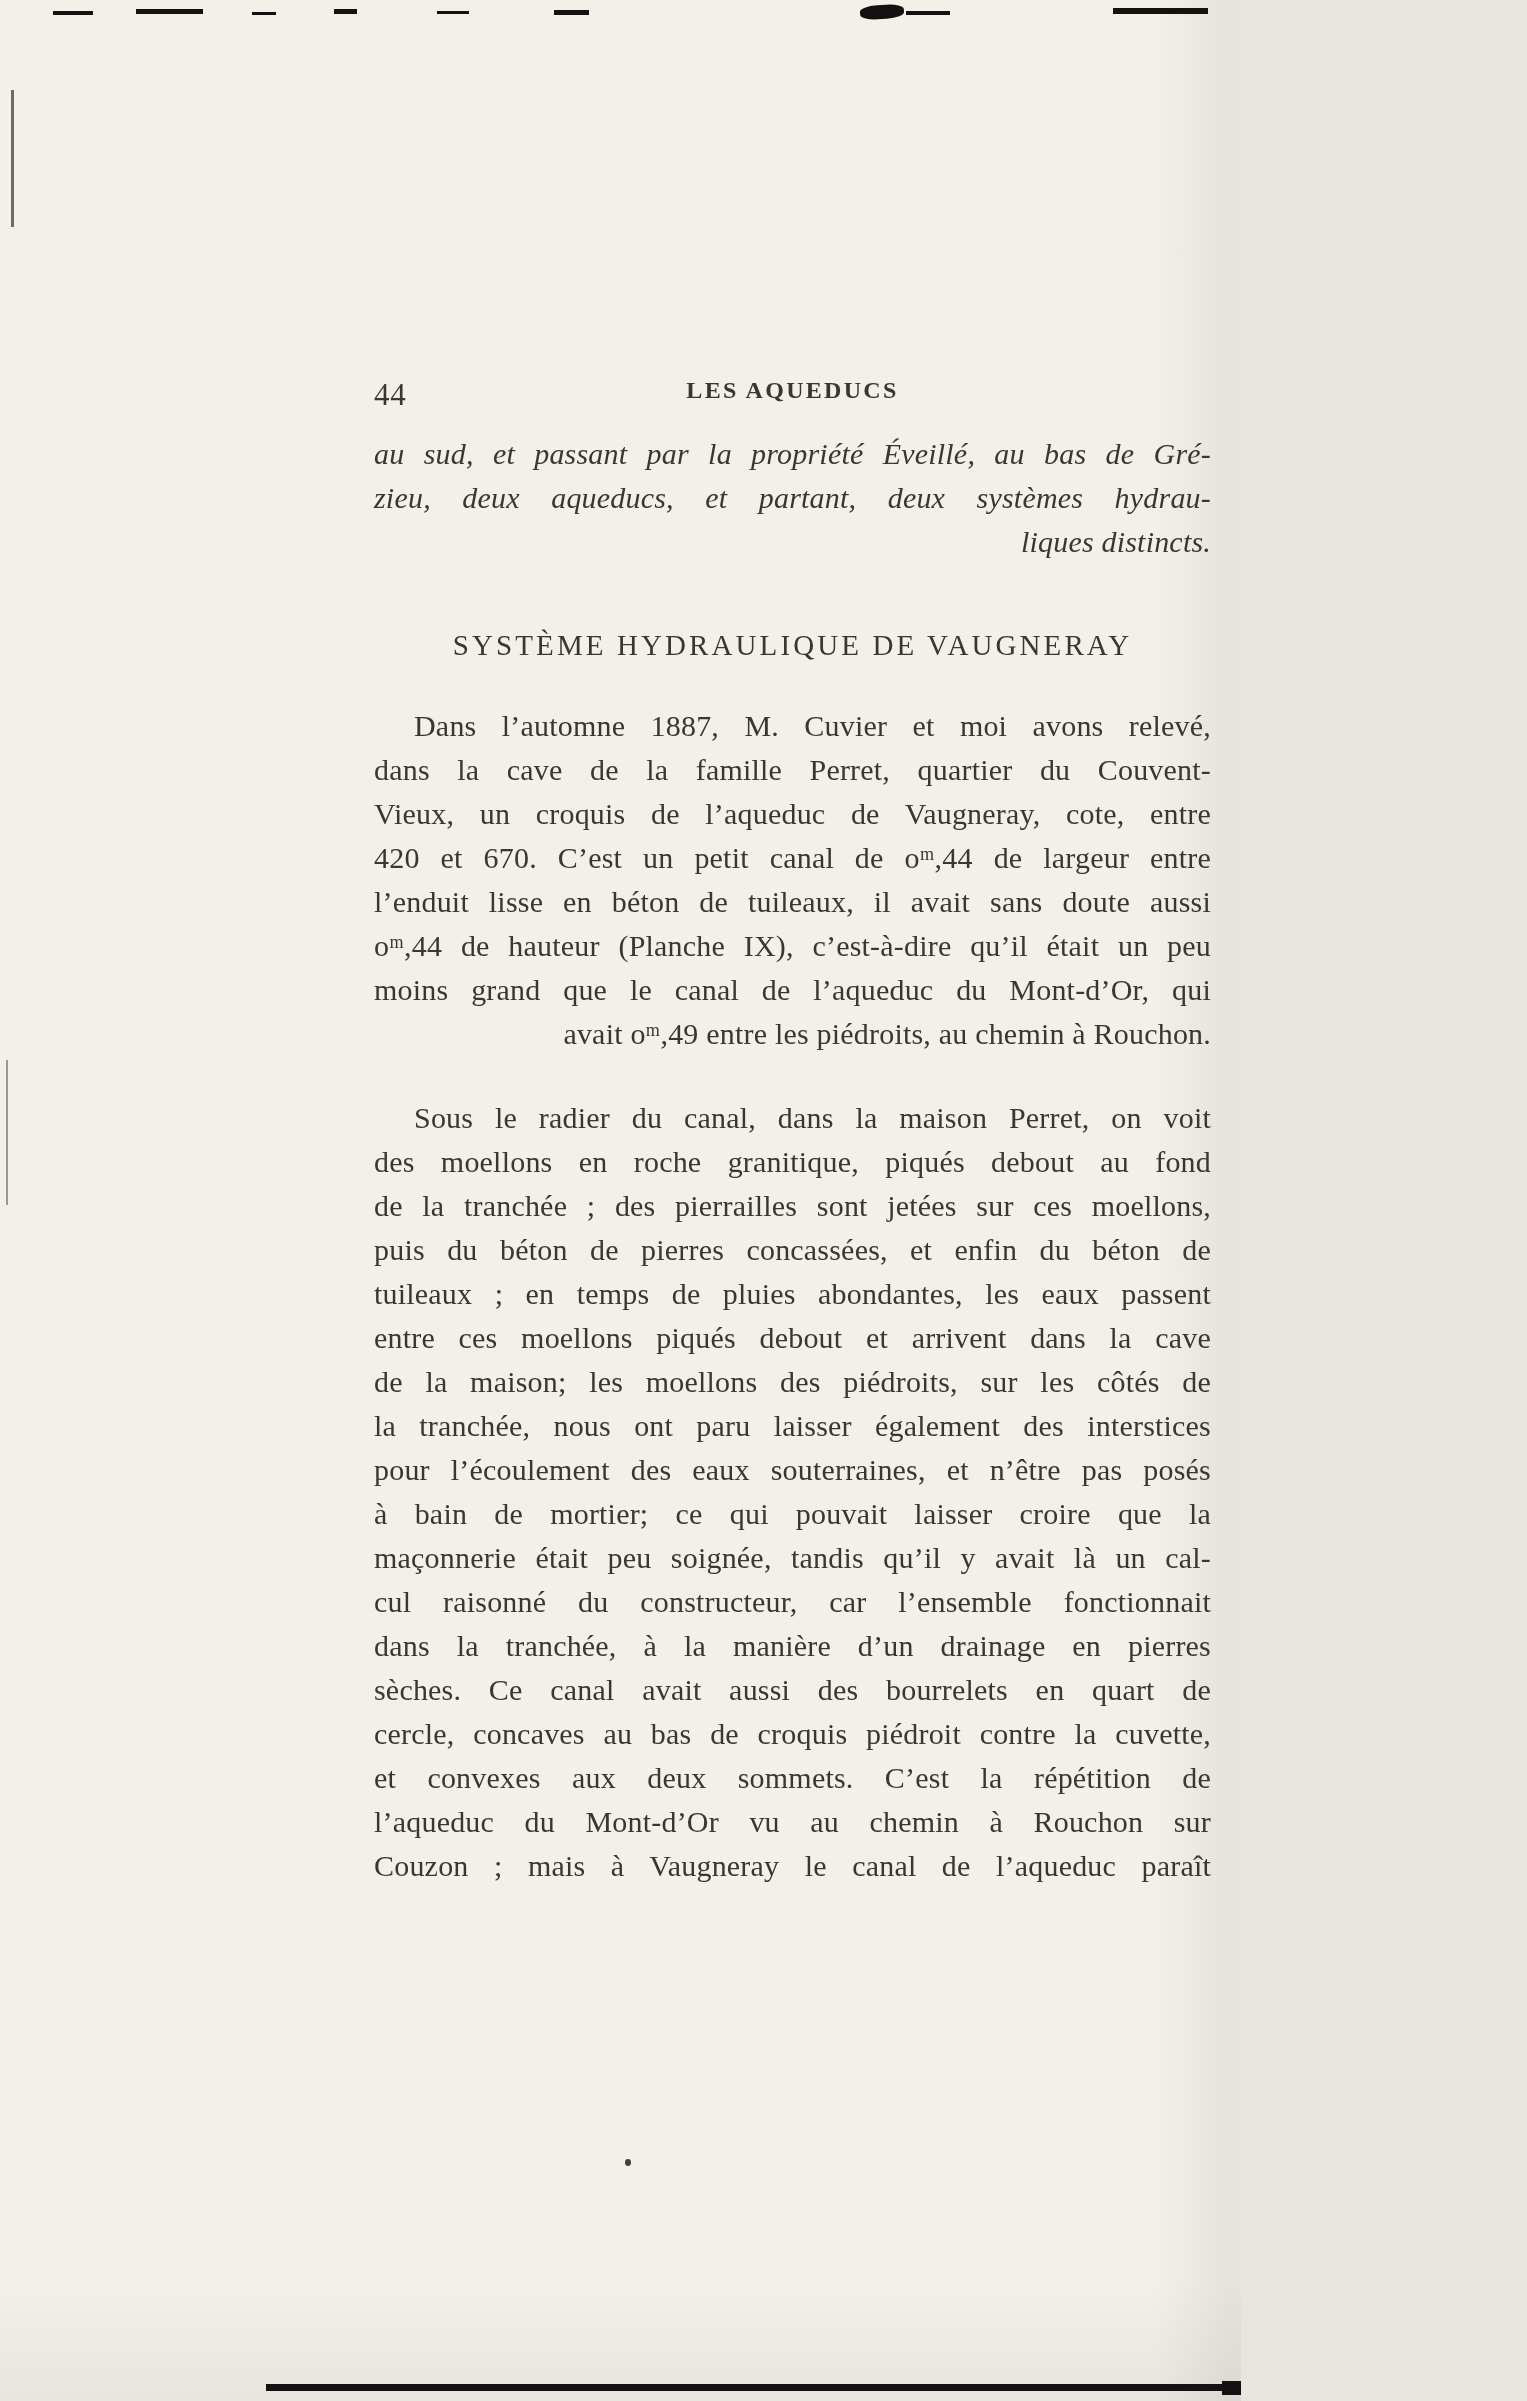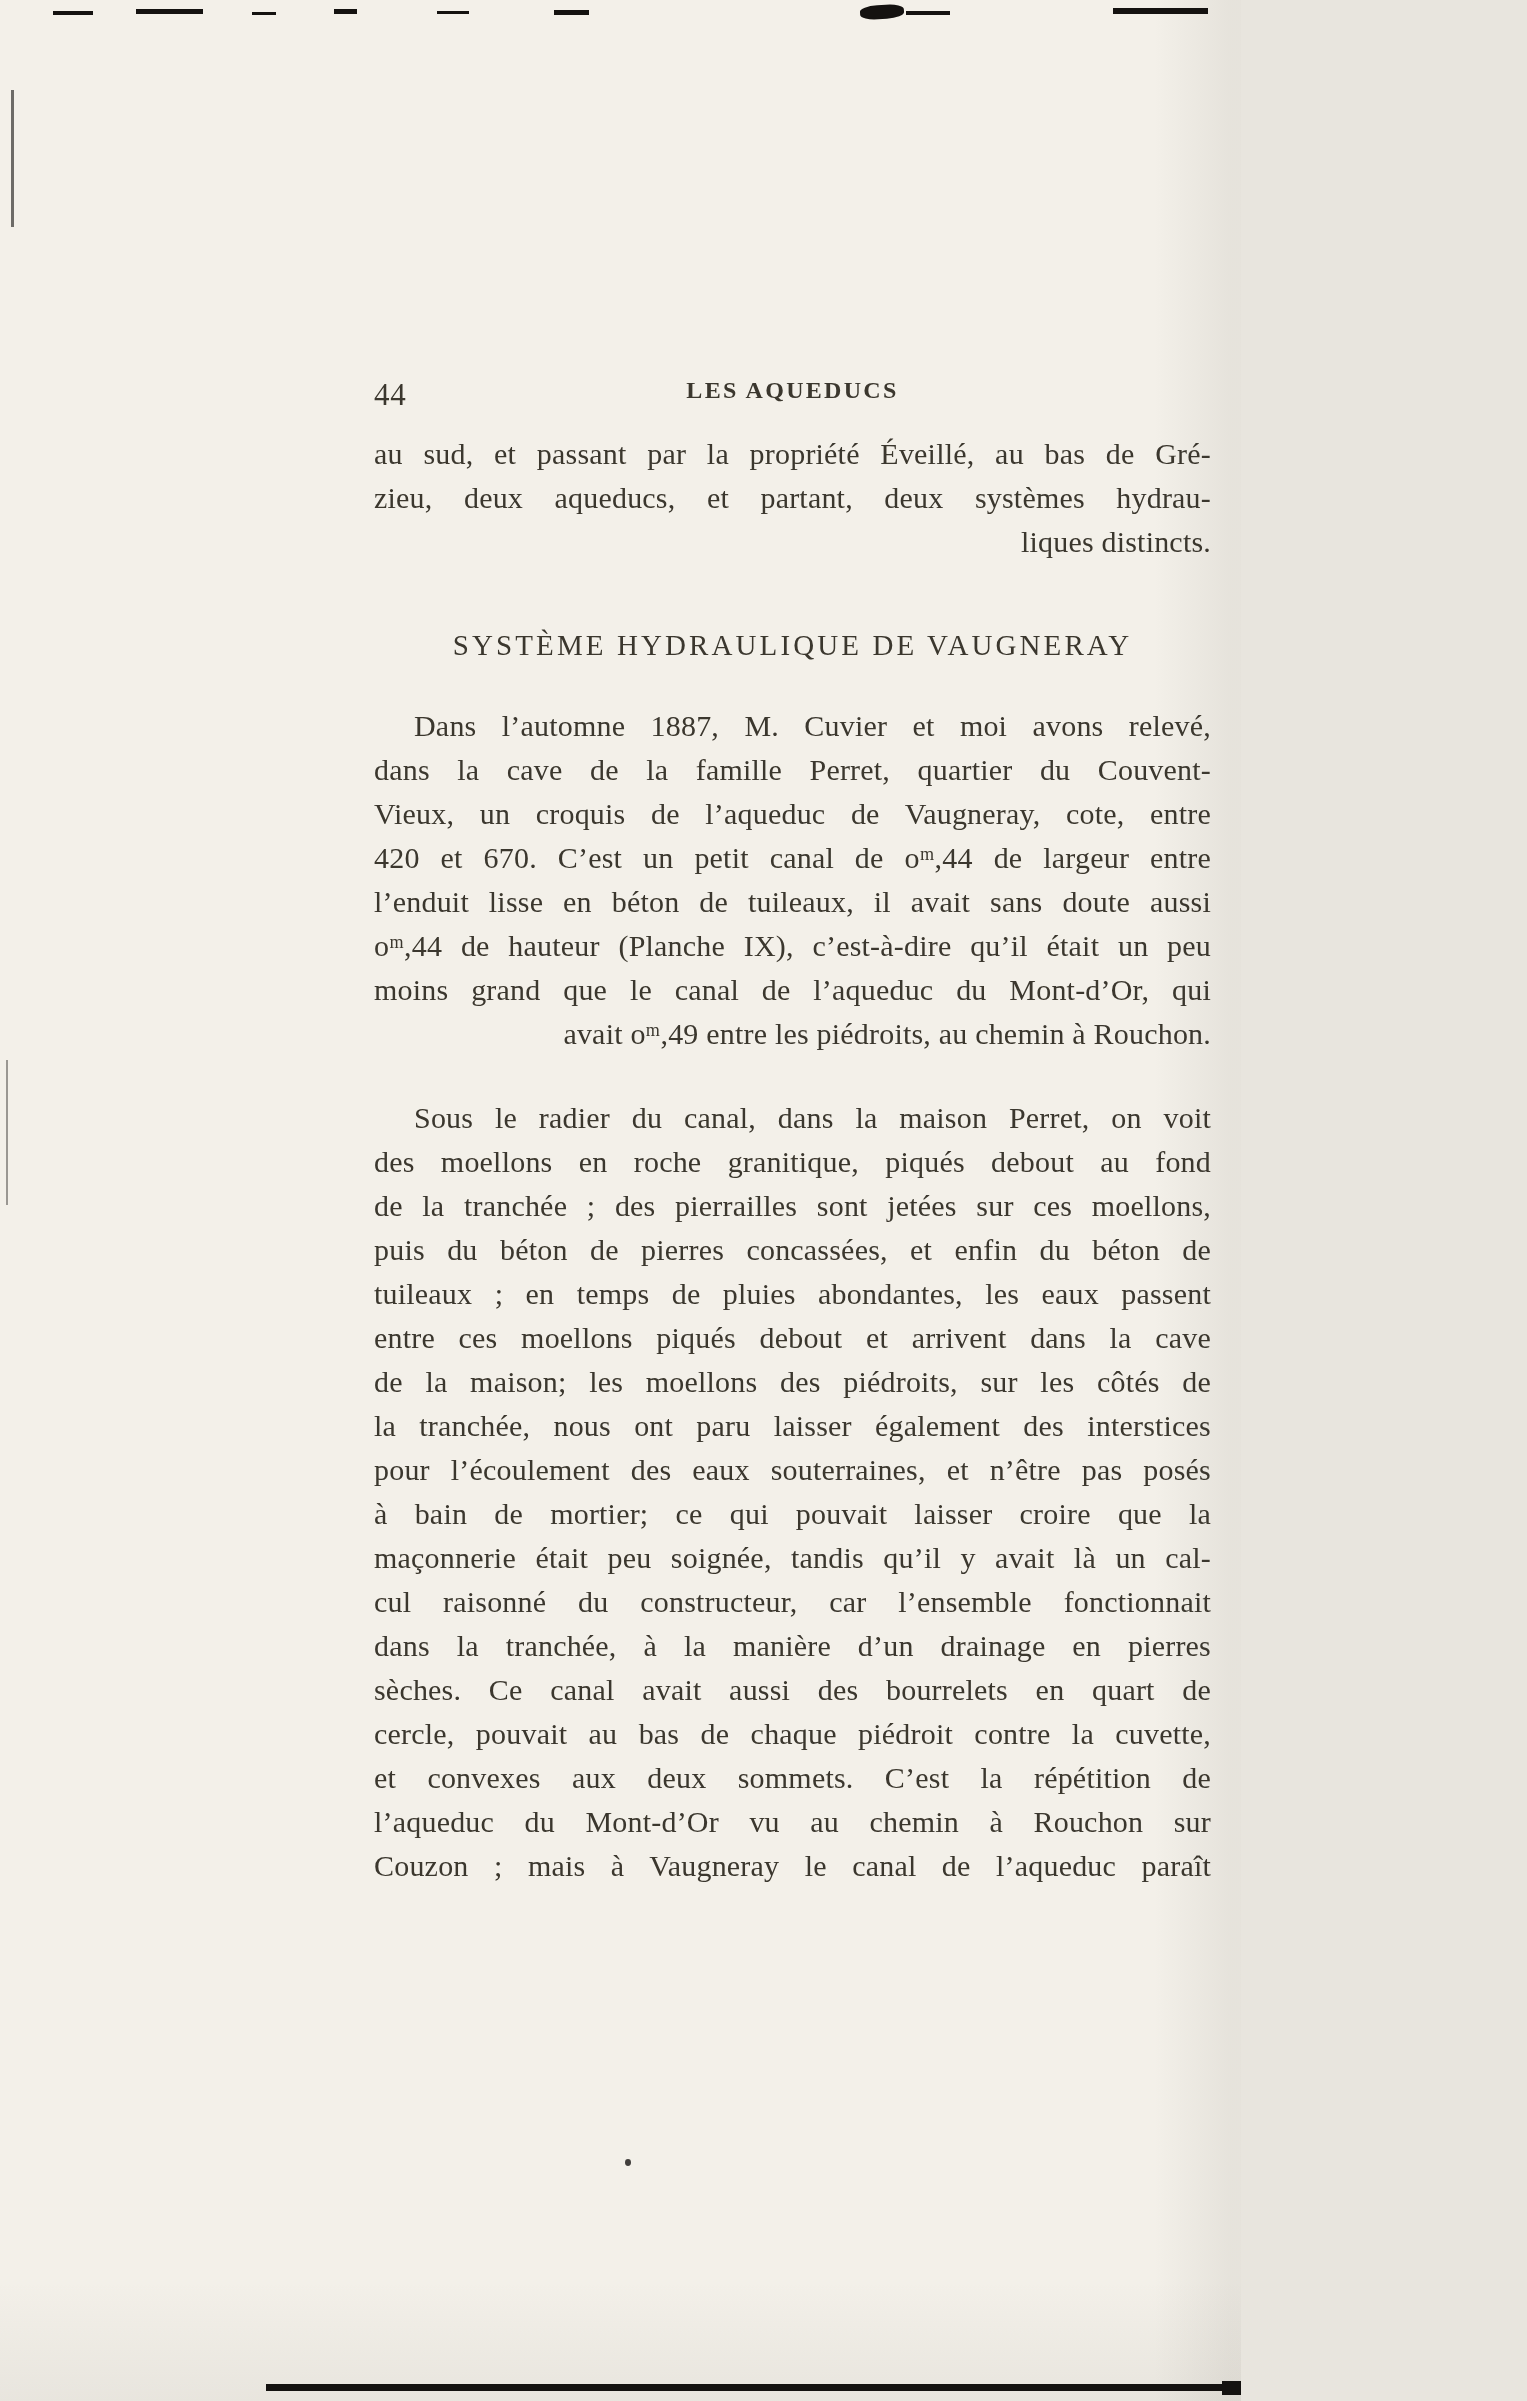--- a/index.html
+++ b/index.html
@@ -40,21 +40,21 @@
 
   
   .para{
     position:absolute;left:374px;width:837px;
     font-size:30px;line-height:44px;
     letter-spacing:0.2px;
   }
   .para .line{height:44px;white-space:nowrap;text-align:right;}
   .para .line.j{white-space:normal;text-align:justify;text-align-last:justify;}
   .para.indent .line:first-child{text-indent:40px;}
-  .p1{top:432px;}
+  .p1{top:432px;font-style:italic;}
   .p2{top:704px;}
   .p3{top:1058px;margin-top:38px;}
 
   .heading{
     position:absolute;left:374px;top:628px;width:837px;margin:0;
     text-align:center;font-weight:400;
     font-size:29px;line-height:35px;letter-spacing:3.1px;
   }
 
   
@@ -123,21 +123,21 @@
       <div class="line j">tuileaux ; en temps de pluies abondantes, les eaux passent</div>
       <div class="line j">entre ces moellons piqués debout et arrivent dans la cave</div>
       <div class="line j">de la maison; les moellons des piédroits, sur les côtés de</div>
       <div class="line j">la tranchée, nous ont paru laisser également des interstices</div>
       <div class="line j">pour l’écoulement des eaux souterraines, et n’être pas posés</div>
       <div class="line j">à bain de mortier; ce qui pouvait laisser croire que la</div>
       <div class="line j">maçonnerie était peu soignée, tandis qu’il y avait là un cal-</div>
       <div class="line j">cul raisonné du constructeur, car l’ensemble fonctionnait</div>
       <div class="line j">dans la tranchée, à la manière d’un drainage en pierres</div>
       <div class="line j">sèches. Ce canal avait aussi des bourrelets en quart de</div>
-      <div class="line j">cercle, pouvait au bas de chaque piédroit contre la cuvette,</div>
+      <div class="line j">cercle, concaves au bas de croquis piédroit contre la cuvette,</div>
       <div class="line j">et convexes aux deux sommets. C’est la répétition de</div>
       <div class="line j">l’aqueduc du Mont-d’Or vu au chemin à Rouchon sur</div>
       <div class="line j">Couzon ; mais à Vaugneray le canal de l’aqueduc paraît</div>
     </div>
 
   <i class="art a1"></i>
   <i class="art a2"></i>
   <i class="art a3"></i>
   <i class="art a4"></i>
   <i class="art a5"></i>

